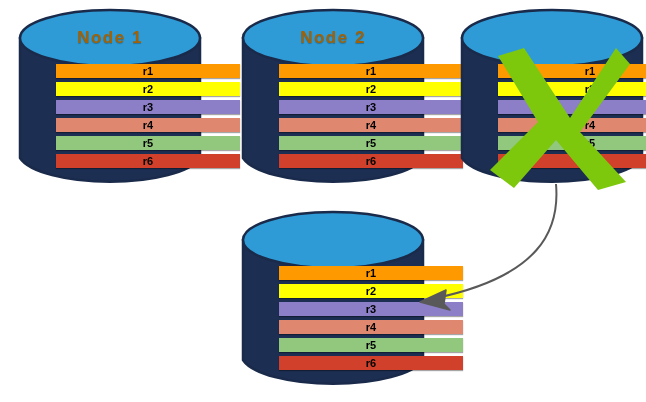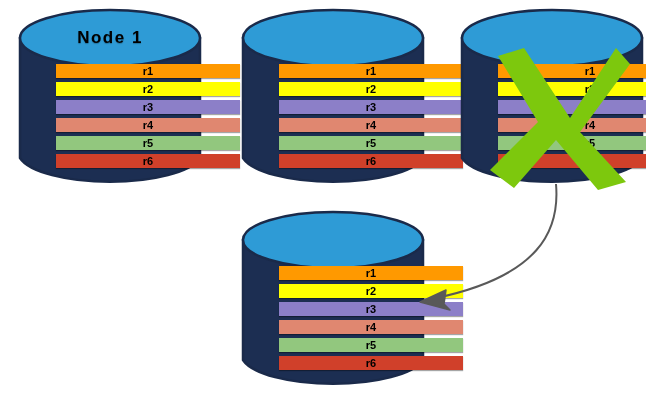--- a/index.html
+++ b/index.html
@@ -20,21 +20,21 @@
   }
   .node svg {
     display: block;
     overflow: visible;
   }
   .node-title {
     position: absolute;
     left: 0;
     width: 100%;
     text-align: center;
-    color: #000000;
+    color: #a16207;
     font-weight: bold;
     font-size: 17px;
     letter-spacing: 1.5px;
     font-family: "Liberation Sans", sans-serif;
     text-shadow: 0 1px 1px rgba(0,0,0,0.25);
     pointer-events: none;
   }
   .rows {
     position: absolute;
     left: 0;
@@ -101,20 +101,21 @@
         <span class="row-label">r6</span>
       </div>
     </div>
   </div>
 
   <div class="node" id="node-2" style="left:241px; top:8px; width:184px; height:180px;">
     <svg width="184" height="180" viewBox="0 0 184 180">
       <path d="M2,30 L2,150 A92,30 0 0 0 182,150 L182,30 Z" fill="#1C2E52" stroke="#1A2A4A" stroke-width="2.5"></path>
       <ellipse cx="92" cy="30" rx="90" ry="28" fill="#2E9BD6" stroke="#1A2A4A" stroke-width="2.5"></ellipse>
     </svg>
+    <div class="node-title" style="top:20px;">Node  2</div>
     <div class="rows" style="top:56px; padding:0 38px;">
       <div class="row-band" style="background:#FF9900;">
         <span class="row-label">r1</span>
       </div>
       <div class="row-band" style="background:#FFFF00;">
         <span class="row-label">r2</span>
       </div>
       <div class="row-band" style="background:#8C7FC8;">
         <span class="row-label">r3</span>
       </div>

